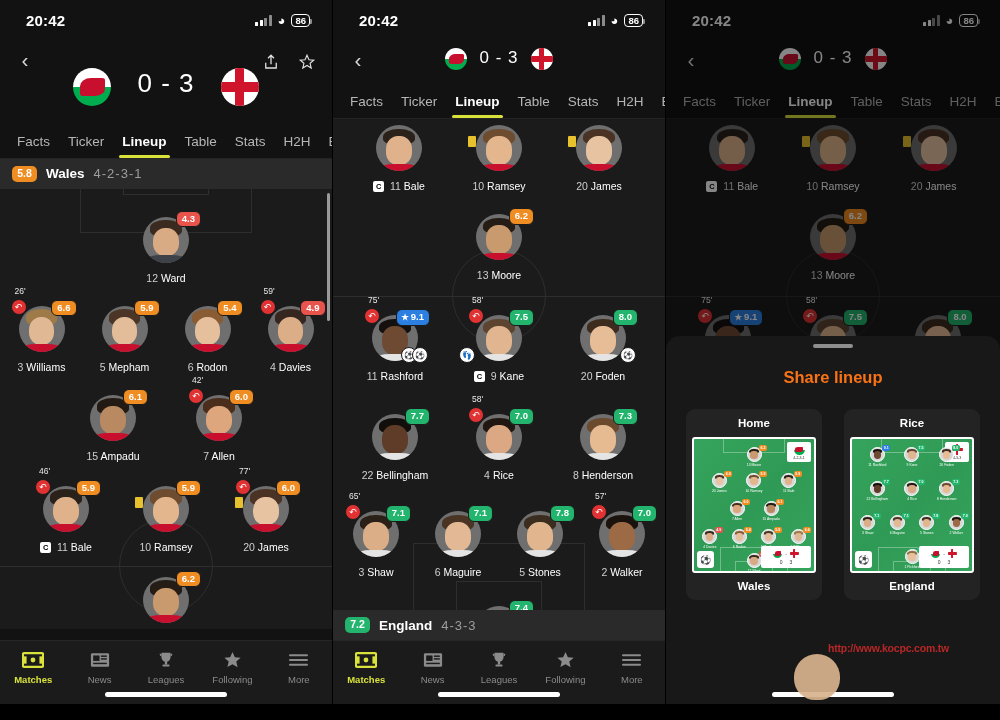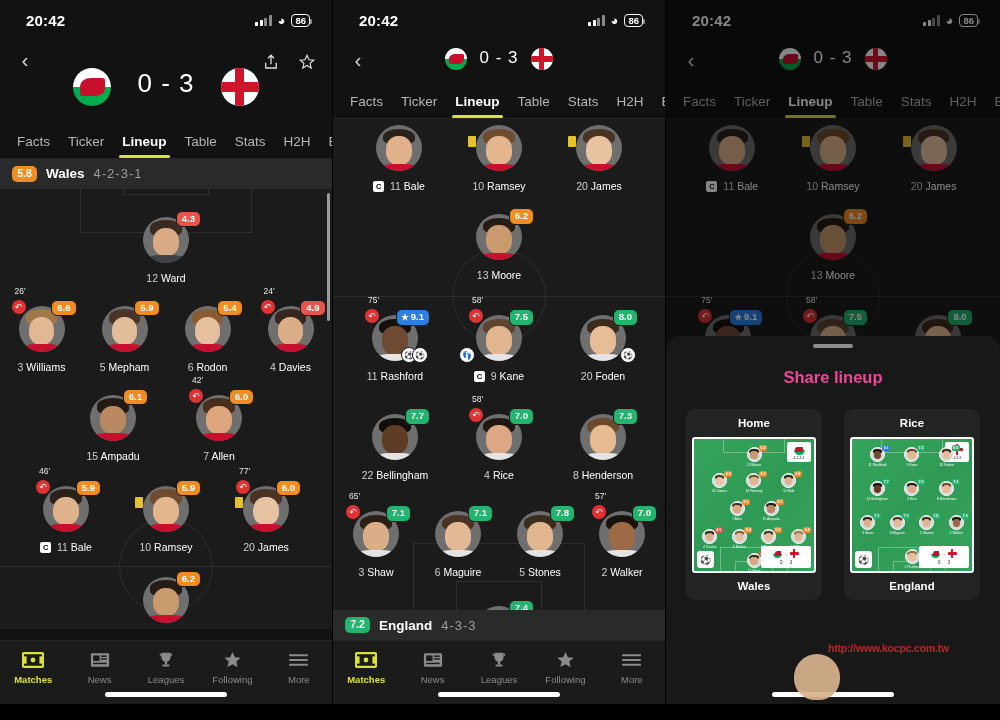--- a/index.html
+++ b/index.html
@@ -183,21 +183,21 @@
   .dimmer { position: absolute; inset: 0; background: rgba(0,0,0,0.48); }
   .sheet {
     position: absolute; left: 0; right: 0; bottom: 0; top: 336px;
     background: #181818; border-radius: 14px 14px 0 0;
   }
   .grabber {
     width: 40px; height: 4px; background: #8e8e8e; border-radius: 3px;
     margin: 8px auto 0;
   }
   .sheet-title {
-    text-align: center; color: #ec4899; font-size: 16.5px; font-weight: bold;
+    text-align: center; color: #f97316; font-size: 16.5px; font-weight: bold;
     margin-top: 20px;
   }
   .sharecards { display: flex; gap: 22px; justify-content: center; margin-top: 22px; }
   .sharecard {
     width: 136px; background: #232323; border-radius: 9px;
     padding: 8px 5px; text-align: center;
   }
   .sc-label { color: #fff; font-size: 11.5px; font-weight: bold; }
   .sc-label.bottom { margin-top: 7px; }
   .minipitch {
@@ -372,21 +372,21 @@
             </div>
             <span class="pl-rate r-orange">5.4</span>
           </div>
           <div class="pl-name">
             <span class="pl-num">6</span>
             <span>Rodon</span>
           </div>
         </div>
         <div class="player">
           <div class="ava-wrap">
-            <span class="sub-min">24'</span>
+            <span class="sub-min">59'</span>
             <span class="sub-icon">↶</span>
             <div class="ava">
               <span class="hair" style="background:#352620"></span>
                 <span class="face" style="background:#dcae87"></span>
                 <span class="body" style="background:#c8102e"></span>
             </div>
             <span class="pl-rate r-red">4.9</span>
           </div>
           <div class="pl-name">
             <span class="pl-num">4</span>

